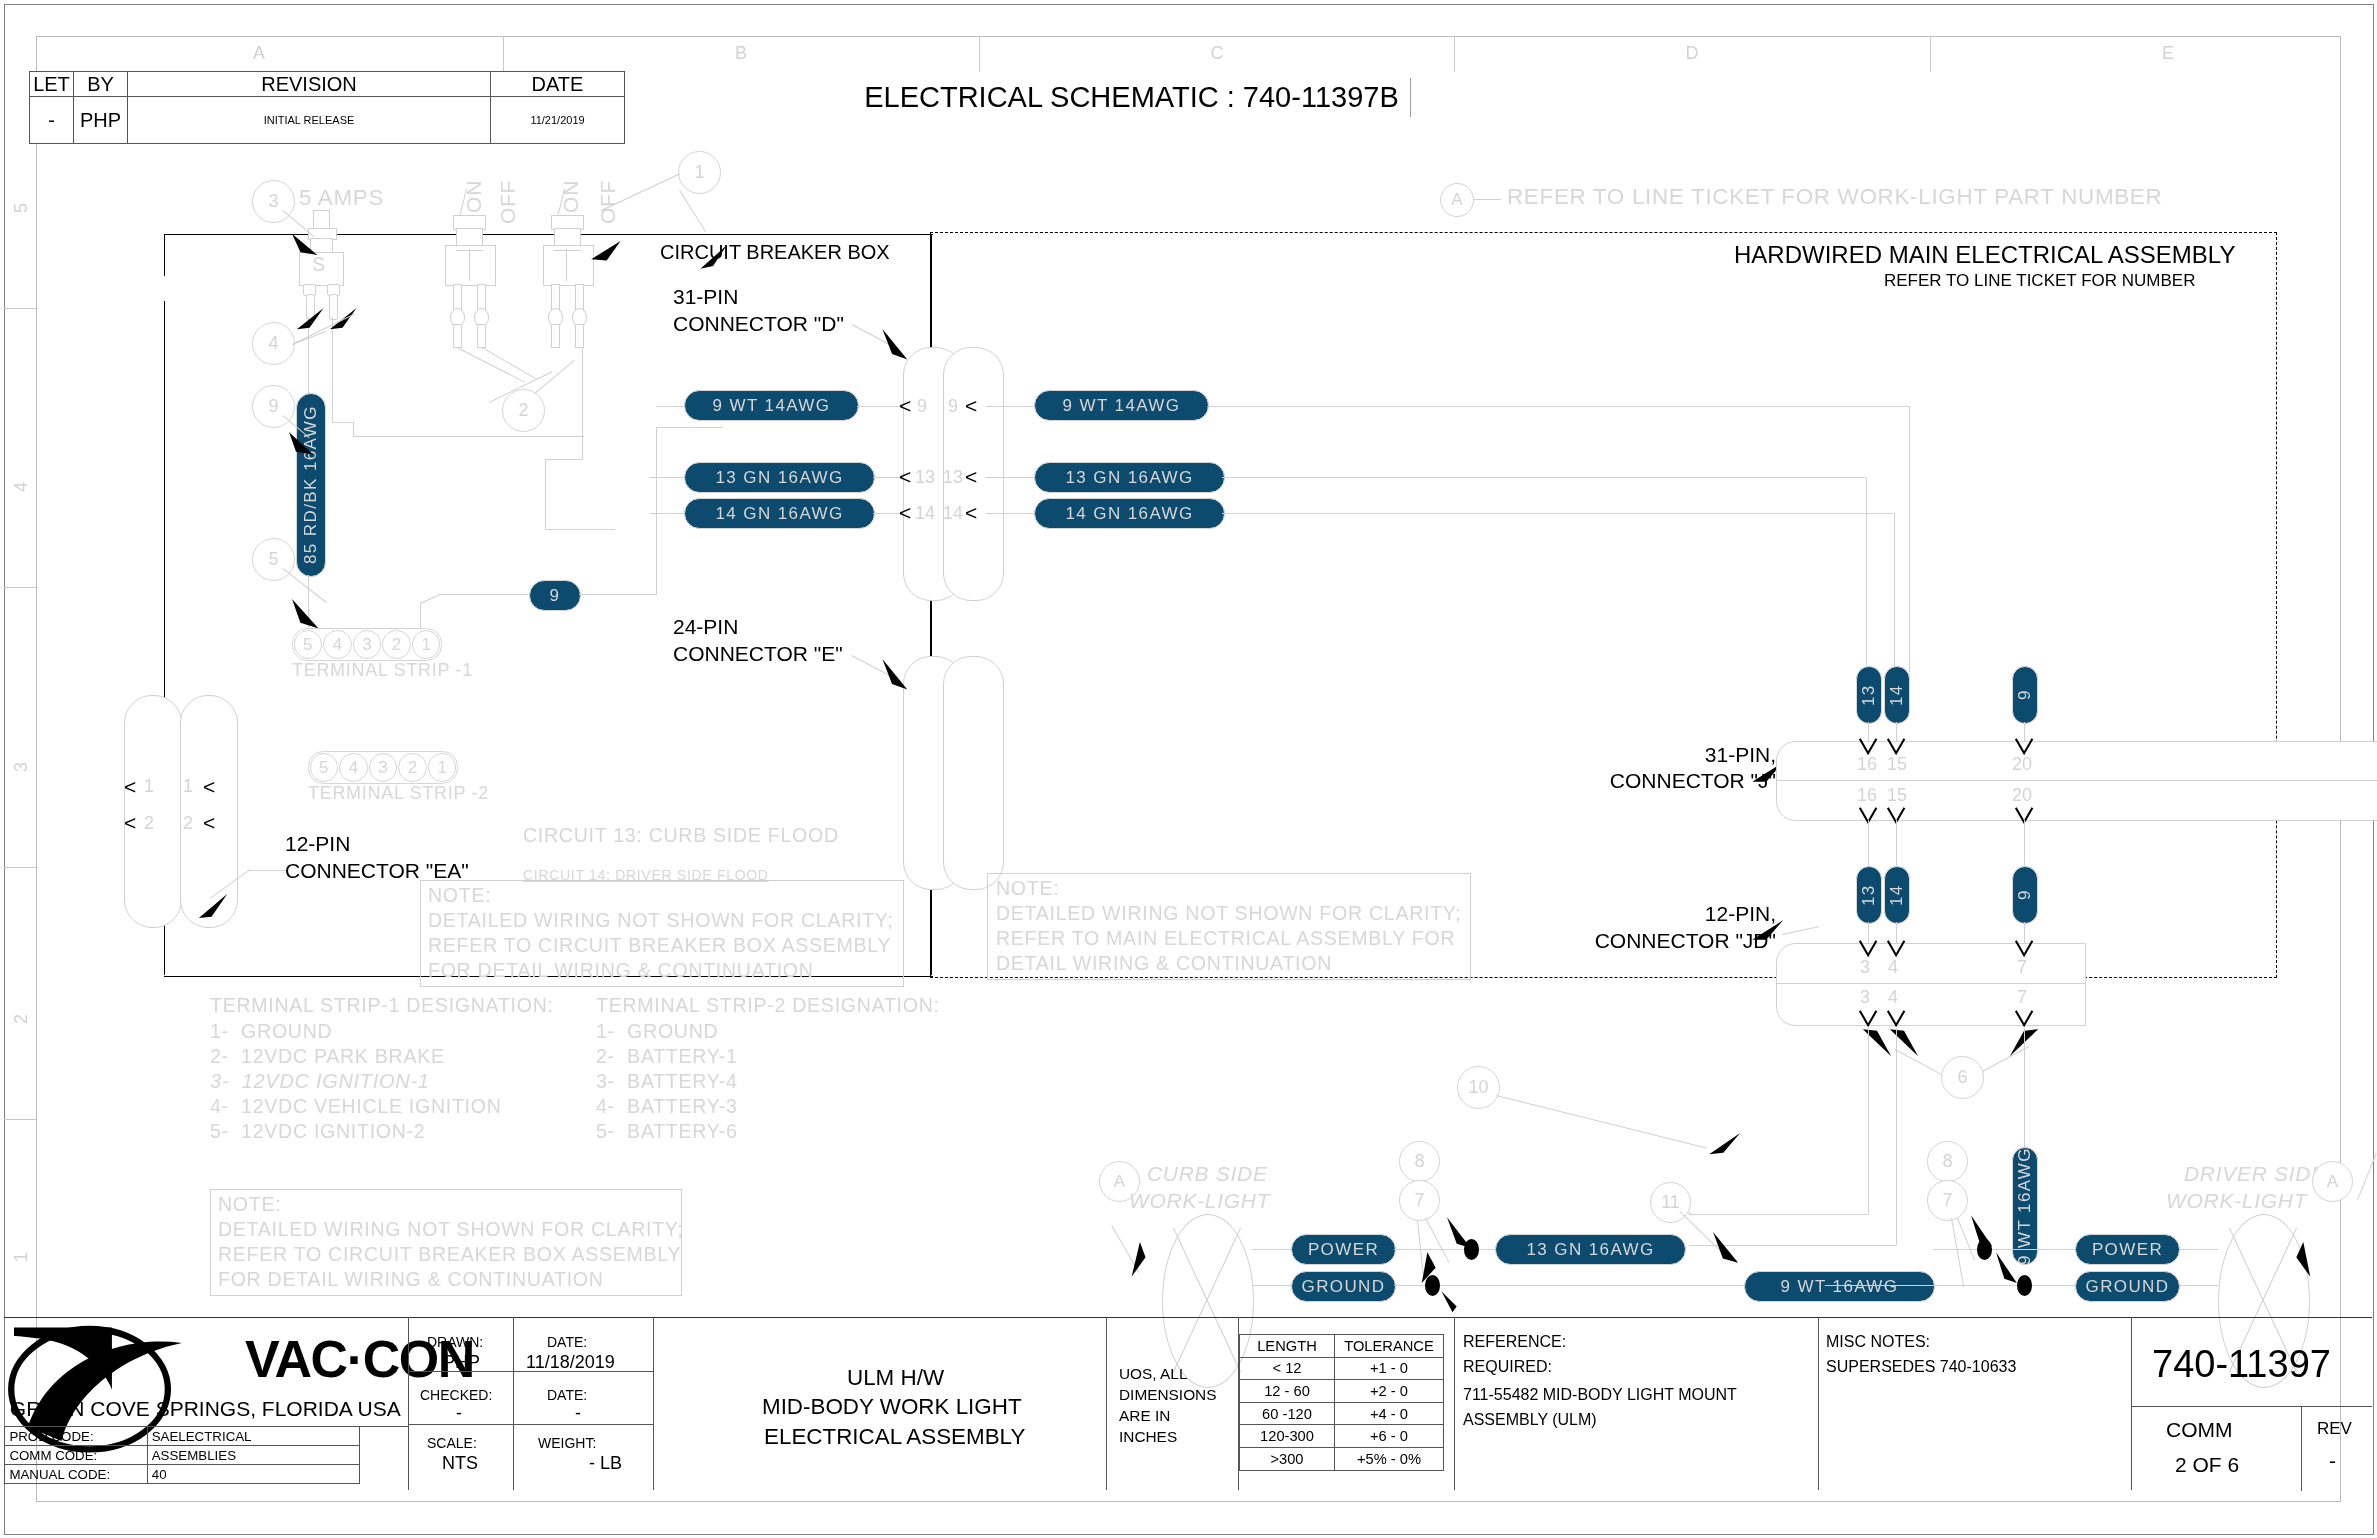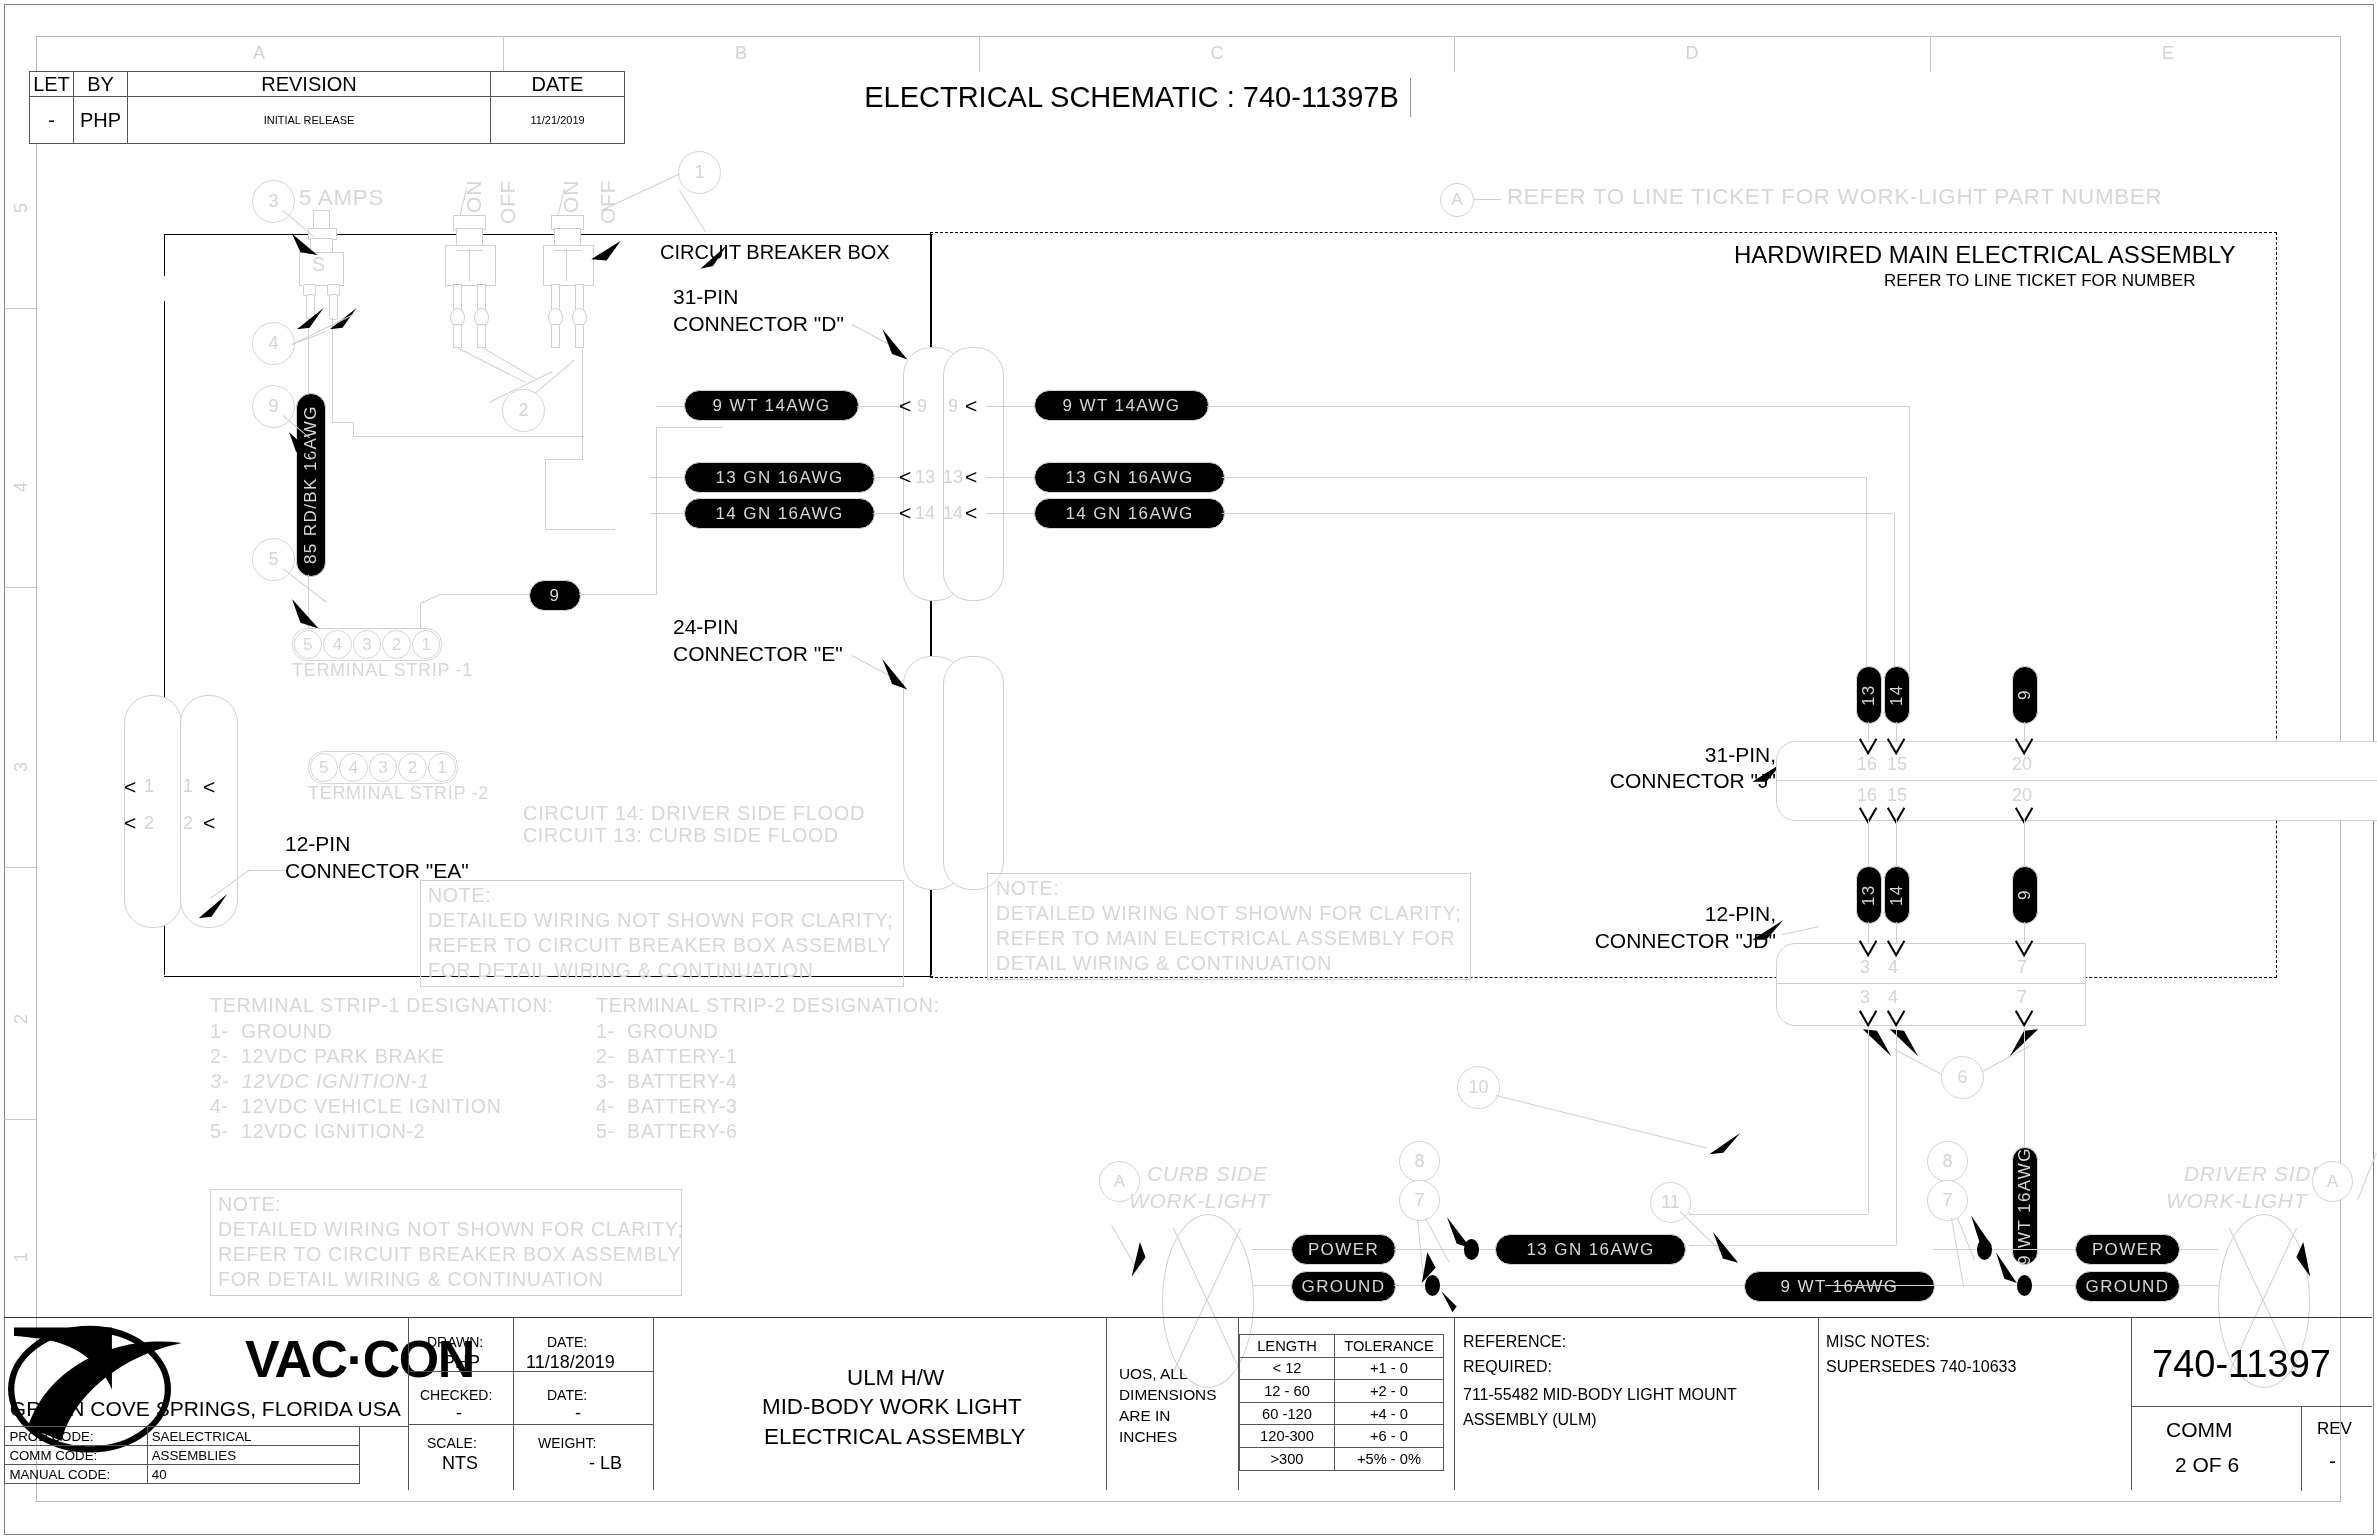--- a/index.html
+++ b/index.html
@@ -39,21 +39,21 @@
 
   
   .dash-area{position:absolute;border:1.4px dashed #000;}
 
   
   .balloon{position:absolute;border:0.7px solid #d4d4d4;border-radius:50%;color:#d4d4d4;
       display:flex;align-items:center;justify-content:center;font-size:18px;
       font-family:"Liberation Sans",sans-serif;background:#fff;}
   
   .wtag{position:absolute;border:0.7px solid #d6d6d6;border-radius:699px;color:#d6d6d6;
-      display:flex;align-items:center;justify-content:center;font-size:17px;background:#000000;
+      display:flex;align-items:center;justify-content:center;font-size:17px;background:#0c4a6e;
       letter-spacing:1.4px;white-space:nowrap;}
   .wtag.vert{writing-mode:vertical-rl;transform:rotate(180deg);}
   
   .splice{position:absolute;width:15.4px;height:21px;background:#000;border-radius:50%;}
   
   .chev{position:absolute;color:#000;font-size:21px;font-family:"Liberation Sans",sans-serif;}
   .pinno{position:absolute;color:#d4d4d4;font-size:18px;}
 
   
   .conn{position:absolute;border:0.7px solid #d0d0d0;background:#fff;}
@@ -353,21 +353,21 @@
   <div class="conn conn-r" style="left:903px;top:656px;width:59px;height:232px;"></div>
   <div class="conn conn-r" style="left:943px;top:656px;width:59px;height:232px;"></div>
   <div class="blk" style="left:673px;top:615px;font-size:21px;">24-PIN</div>
   <div class="blk" style="left:673px;top:642px;font-size:21px;">CONNECTOR "E"</div>
   <div class="ln" style="left:852px;top:655px;width:49px;height:0.7px;transform:rotate(28deg);transform-origin:left top;"></div>
   <svg style="position:absolute;left:882px;top:659px;width:34px;height:36px;" viewBox="0 0 48 52" width="34" height="36">
       <polygon points="0,0 36,44 14,36" fill="#000"></polygon>
     </svg>
 
   <div class="cad" style="left:523px;top:824px;font-size:19.6px;">CIRCUIT 13: CURB SIDE FLOOD</div>
-  <div class="cad" style="left:523px;top:802px;font-size:20px;">CIRCUIT 14: DRIVER SIDE FLOOD</div>
+  <div class="cad" style="left:523px;top:867px;font-size:14px;text-decoration:underline;">CIRCUIT 14: DRIVER SIDE FLOOD</div>
 
   <div class="box-lt" style="left:420px;top:880px;width:482px;height:105px;"></div>
   <div class="cad" style="left:428px;top:884px;font-size:19.6px;">NOTE:</div>
   <div class="cad" style="left:428px;top:909px;font-size:19.6px;">DETAILED WIRING NOT SHOWN FOR CLARITY;</div>
   <div class="cad" style="left:428px;top:934px;font-size:19.6px;">REFER TO CIRCUIT BREAKER BOX ASSEMBLY</div>
   <div class="cad" style="left:428px;top:959px;font-size:19.6px;">FOR DETAIL WIRING &amp; CONTINUATION</div>
 
   <div class="box-lt" style="left:987px;top:873px;width:482px;height:105px;"></div>
   <div class="cad" style="left:996px;top:877px;font-size:19.6px;">NOTE:</div>
   <div class="cad" style="left:996px;top:902px;font-size:19.6px;">DETAILED WIRING NOT SHOWN FOR CLARITY;</div>

